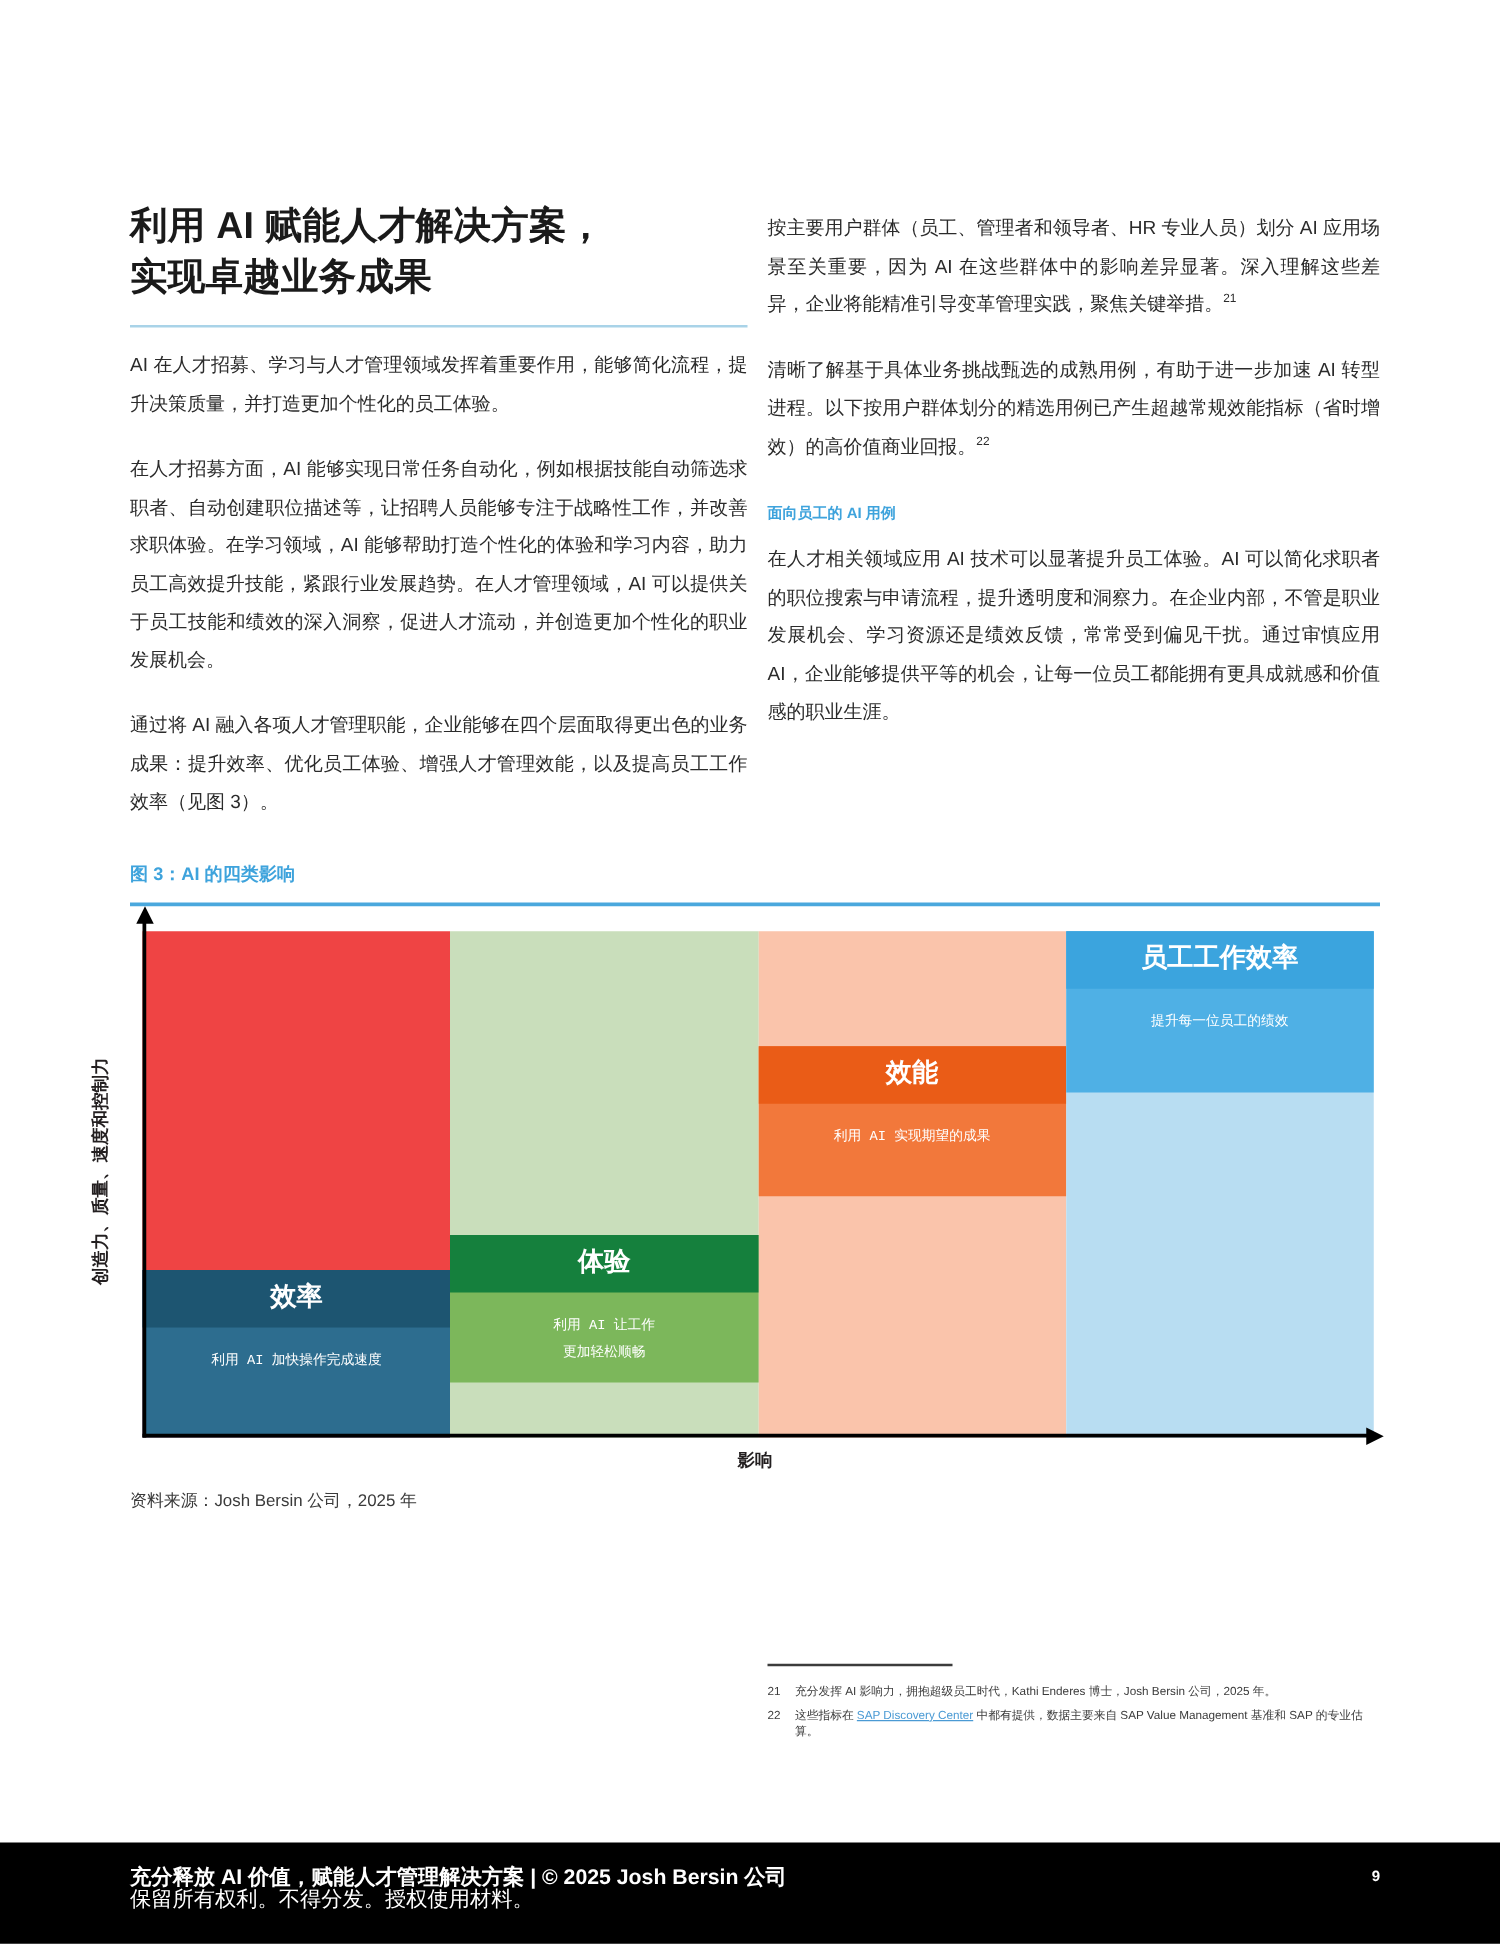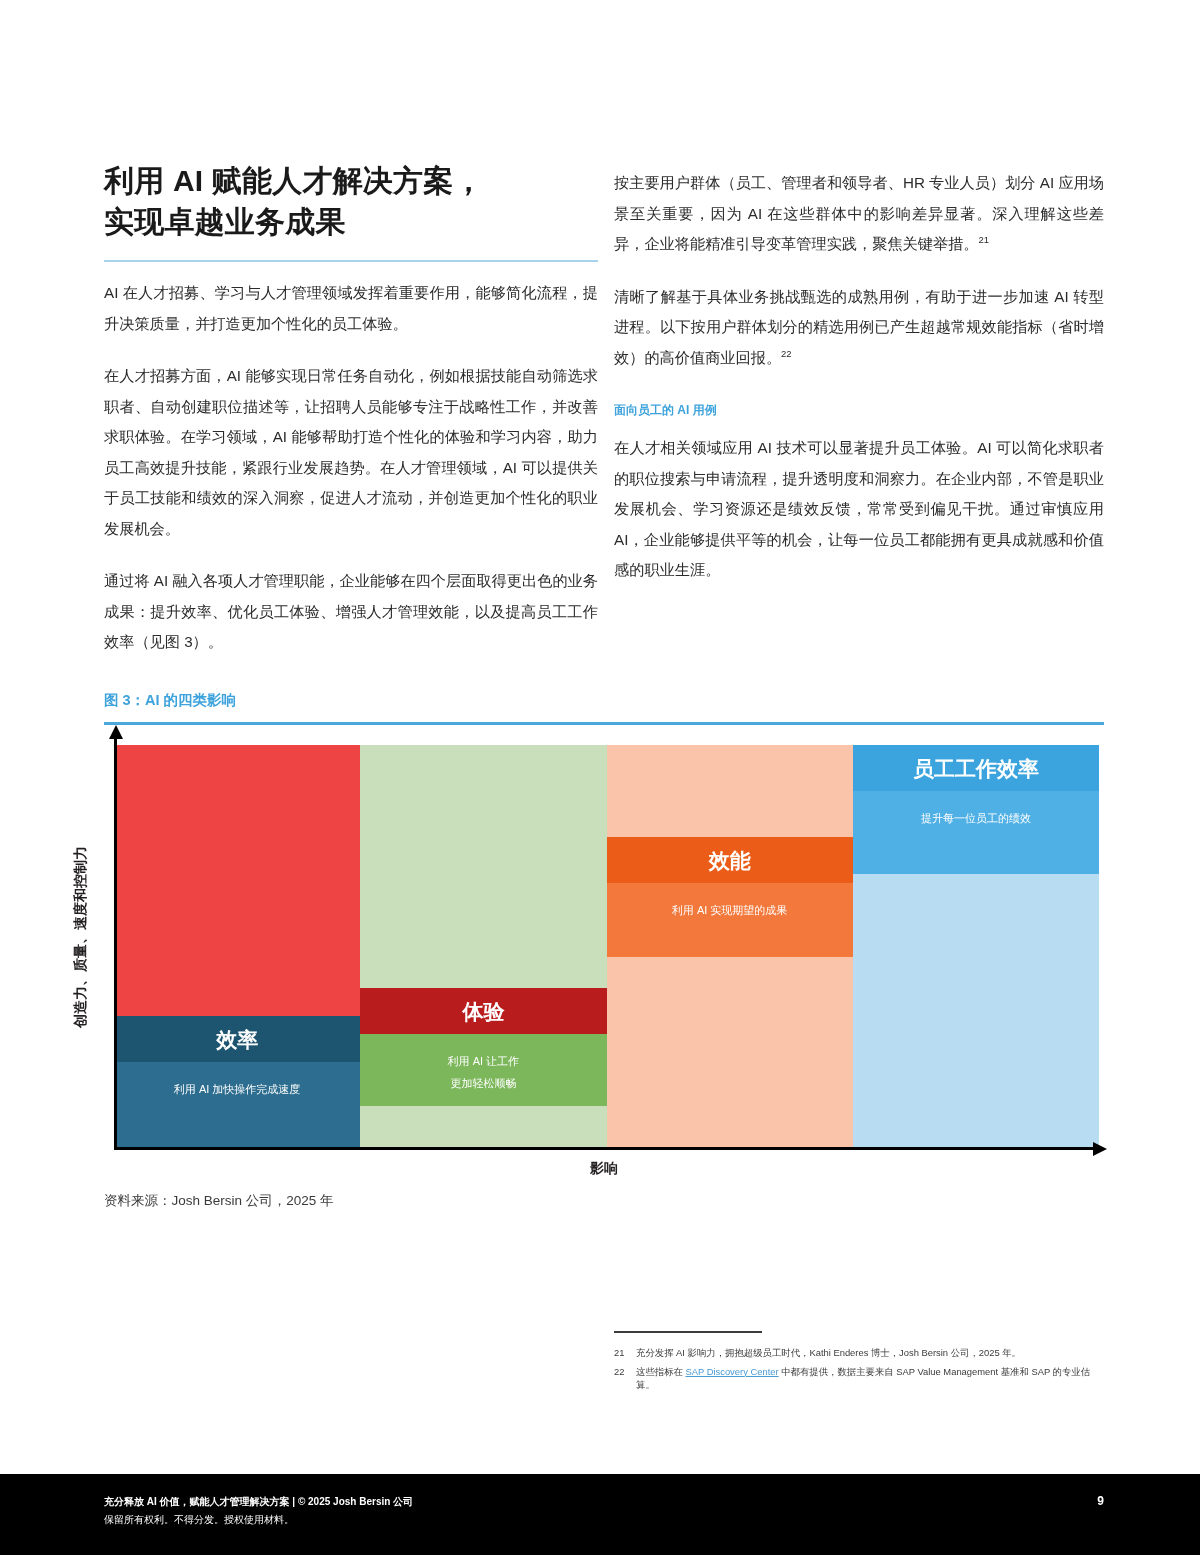--- a/index.html
+++ b/index.html
@@ -119,20 +119,21 @@
     left: 10px;
     top: 8px;
     width: 985px;
     height: 405px;
     display: flex;
   }
   .band {
     position: relative;
     height: 100%;
     flex: 1 1 0;
+    font-family: Liberation Mono, monospace;
   }
   .band.b1 { background: #ef4444; }
   .band.b2 { background: #c9debb; }
   .band.b3 { background: #fac4ab; }
   .band.b4 { background: #b8ddf2; }
 
   .card {
     position: absolute;
     left: 0;
     width: 100%;
@@ -150,21 +151,21 @@
     font-size: 11px;
     line-height: 22px;
     padding: 16px 8px 18px 8px;
   }
 
   
   .card1 { bottom: 0; height: 134px; background: #2d6d8f; }
   .card1 .card-title { background: #1d5571; }
   
   .card2 { bottom: 44px; height: 118px; background: #7cb75b; }
-  .card2 .card-title { background: #b91c1c; }
+  .card2 .card-title { background: #15803d; }
   
   .card3 { top: 92px; height: 120px; background: #f2783b; }
   .card3 .card-title { background: #ea5c17; }
   
   .card4 { top: 0; height: 129px; background: #4fb0e5; }
   .card4 .card-title { background: #3ba4de; }
 
   
   .axis-y {
     position: absolute;
@@ -254,21 +255,21 @@
     left: 0;
     top: 1474px;
     width: 1200px;
     height: 81px;
     background: #000000;
   }
   .footer-text {
     position: absolute;
     left: 104px;
     top: 19px;
-    font-size: 10px;
+    font-size: 17px;
     line-height: 18px;
     color: #ffffff;
     font-weight: bold;
   }
   .footer-text .line2 { font-weight: normal; }
   .footer-page {
     position: absolute;
     right: 96px;
     top: 20px;
     font-size: 12px;

